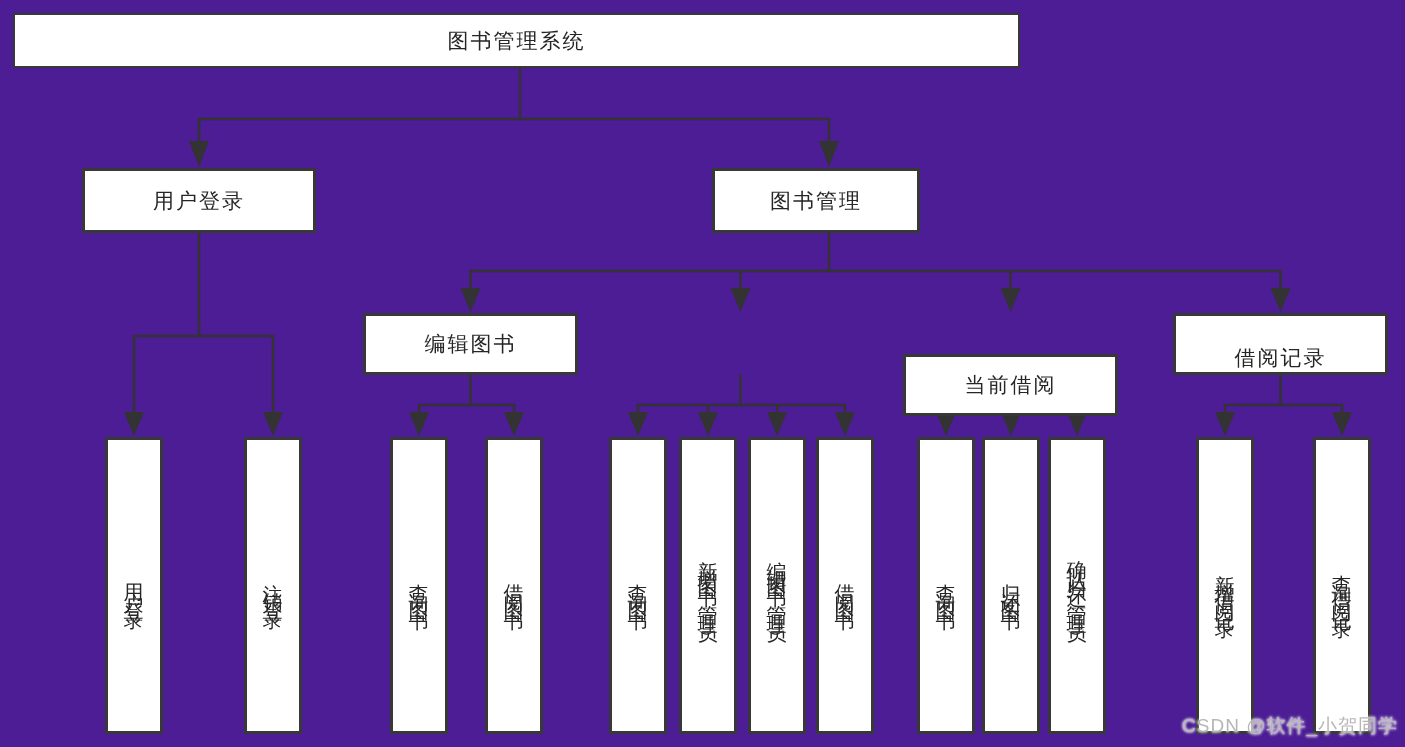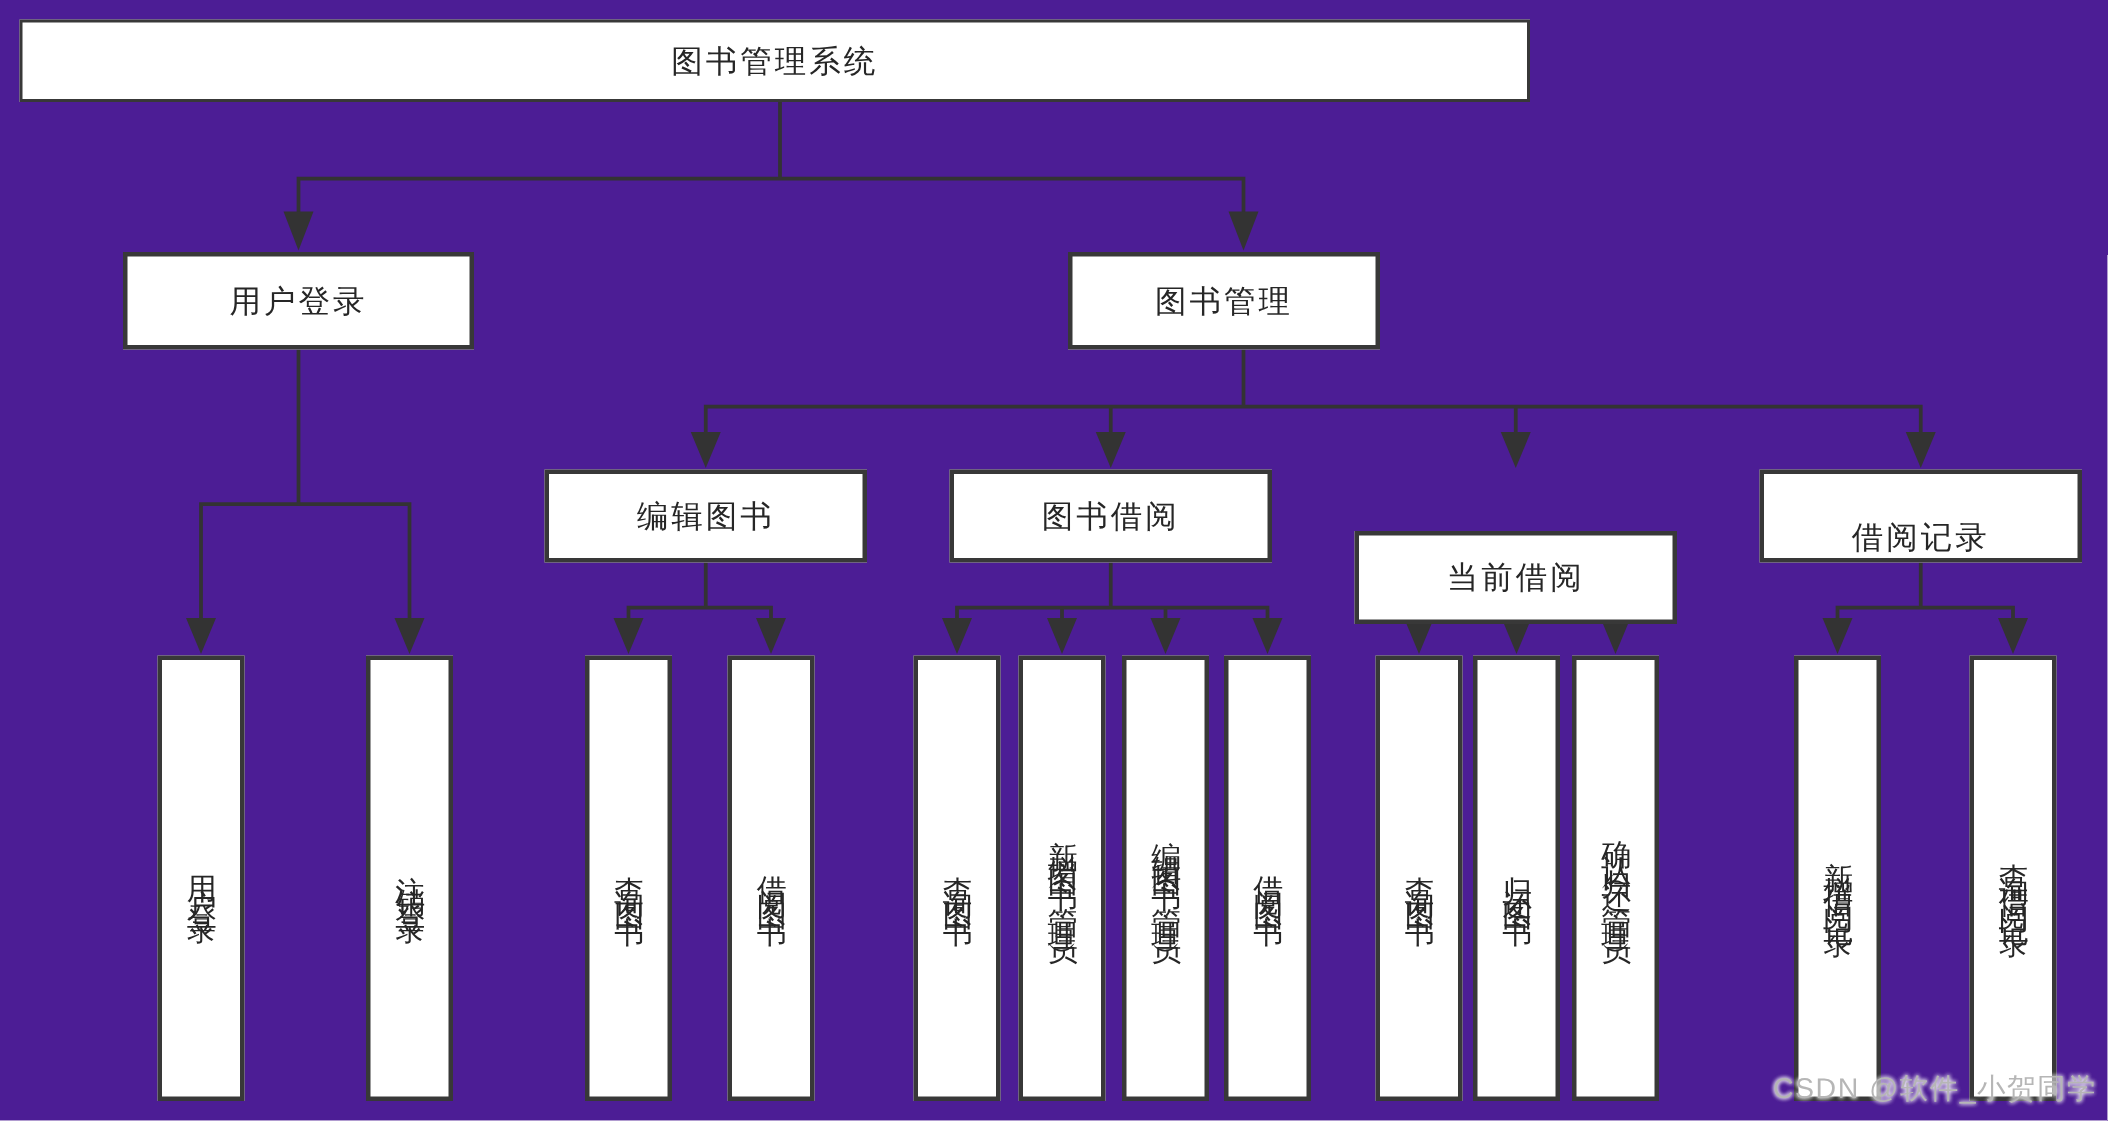--- a/index.html
+++ b/index.html
@@ -114,23 +114,20 @@
   <div class="box" style="left:82px; top:168px; width:234px; height:65px;">
     <span class="h-label">用户登录</span>
   </div>
   <div class="box" style="left:712px; top:168px; width:208px; height:65px;">
     <span class="h-label">图书管理</span>
   </div>
 
   <div class="box" style="left:363px; top:313px; width:215px; height:62px;">
     <span class="h-label">编辑图书</span>
   </div>
-  <div class="box" style="left:633px; top:313px; width:215px; height:62px;">
-    <span class="h-label">图书借阅</span>
-  </div>
   <div class="box" style="left:903px; top:313px; width:215px; height:62px;margin-top:41px;">
     <span class="h-label">当前借阅</span>
   </div>
   <div class="box" style="left:1173px; top:313px; width:215px; height:62px;align-items:flex-end;">
     <span class="h-label">借阅记录</span>
   </div>
 
   <div class="box v-box" style="left:105px; top:437px; width:58px; height:297px;">
     <span class="v-label">用户登录</span>
   </div>

